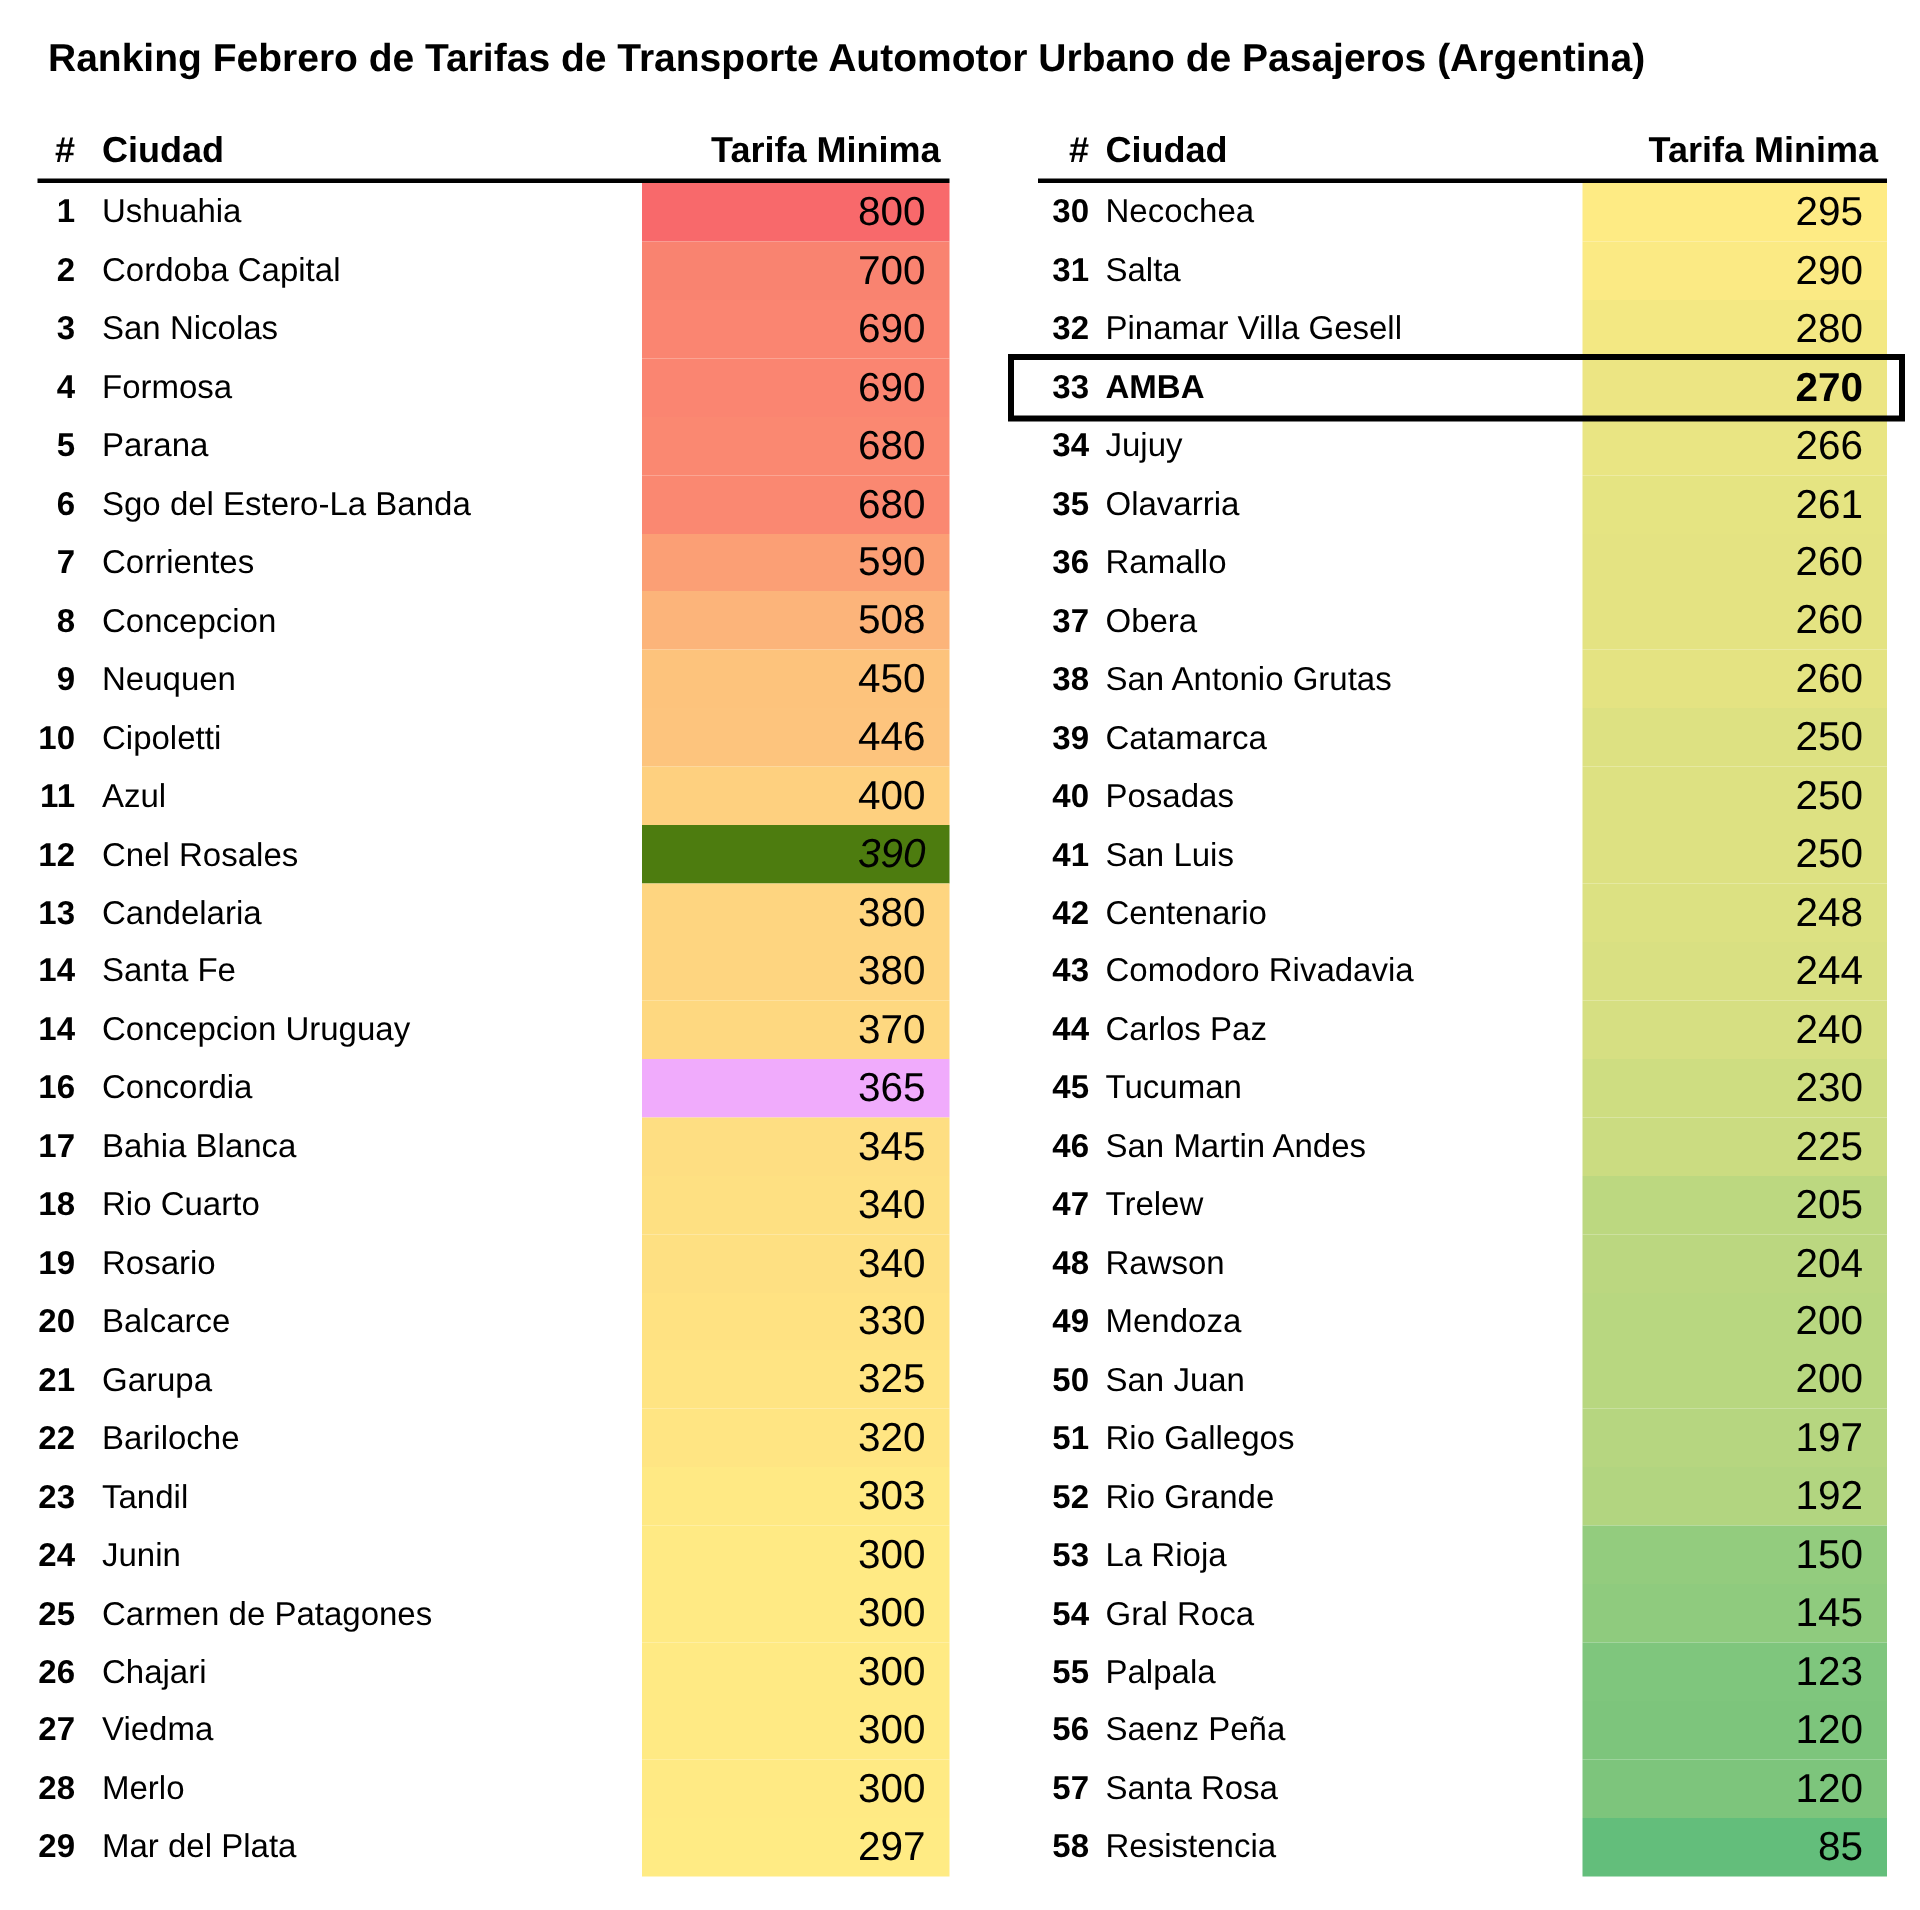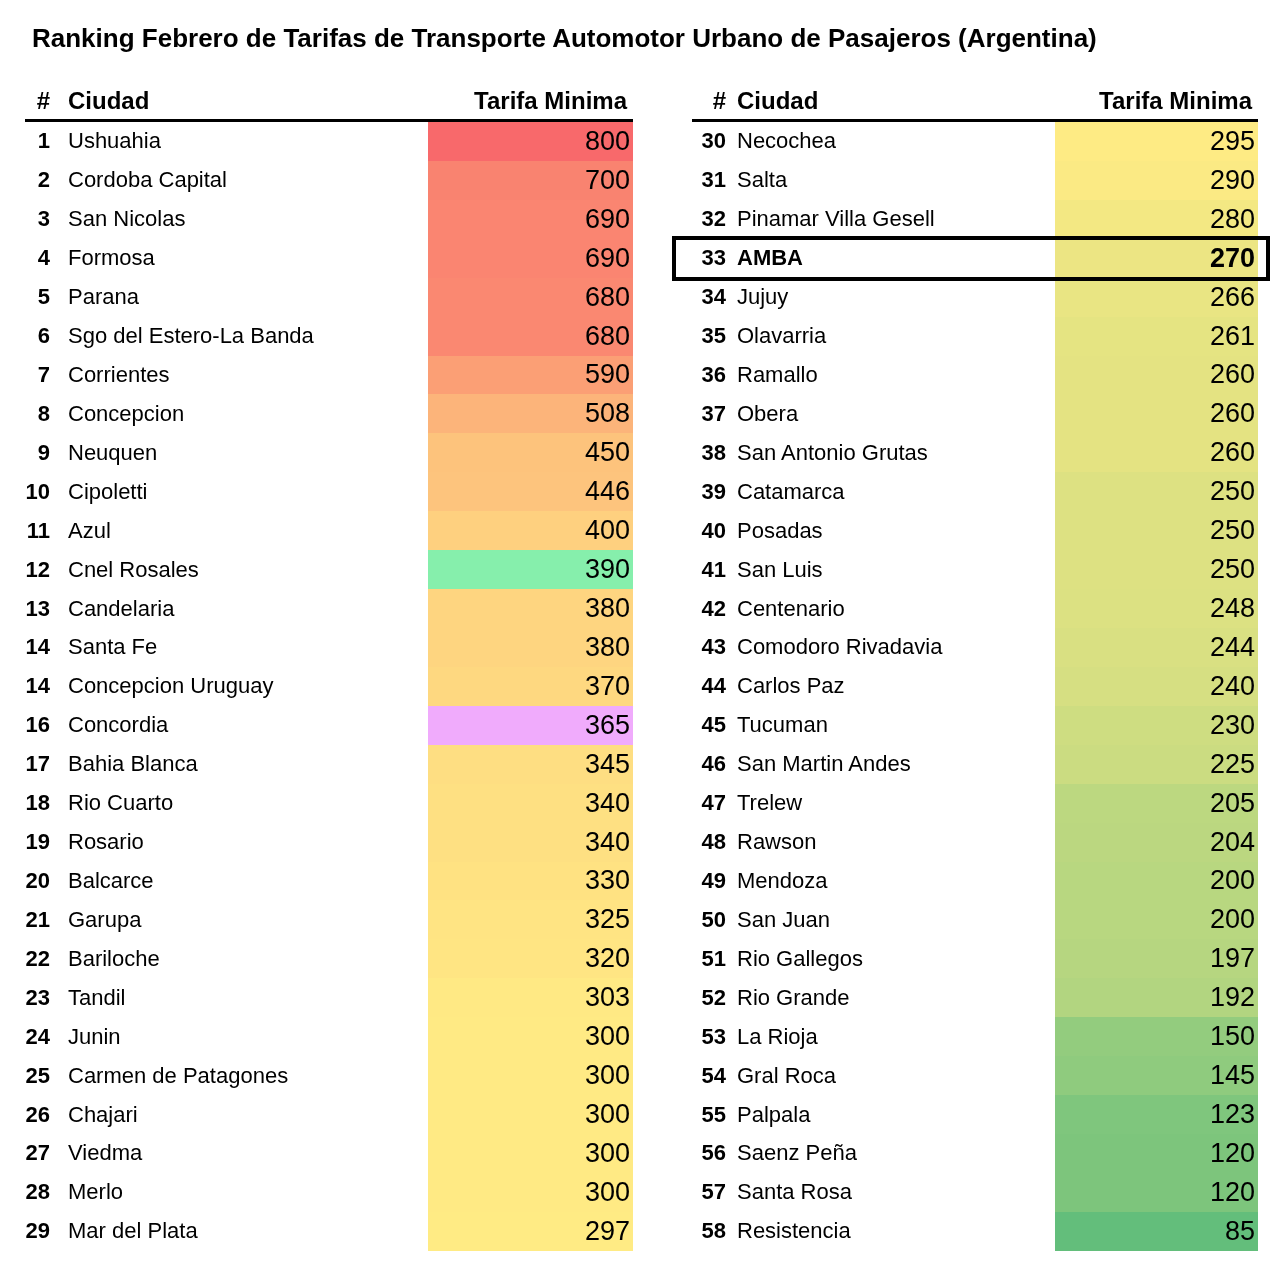--- a/index.html
+++ b/index.html
@@ -26,21 +26,21 @@
   .t1 .thead, .t1 .row { grid-template-columns:34px 11px 318px 203px; }
   .row {
     display:grid; align-items:center;
     height:38.93px; font-size:22px;
   }
   .rank   { text-align:right; font-weight:700; }
   .city   { white-space:nowrap; overflow:hidden; }
   .fare {
     height:100%; box-sizing:border-box;
     display:flex; align-items:center; justify-content:flex-end;
-    padding-right:3px; font-size:27px;
+    padding-right:16px; font-size:27px;
   }
   .thead .fare-h { text-align:right; padding-right:6px; }
   .row.highlight { position:relative; }
   .row.highlight .rank,
   .row.highlight .city,
   .row.highlight .fare { font-weight:700; }
   .row.highlight::after {
     content:""; position:absolute;
     left:-20px; right:-12px; top:-3px; bottom:-3px;
     border:4px solid #000; pointer-events:none;
@@ -133,21 +133,21 @@
     <span class="rank">11</span>
     <span></span>
     <span class="city">Azul</span>
     <span class="fare" style="background: rgb(254, 208, 127);">400</span>
   </div>
 
   <div class="row">
     <span class="rank">12</span>
     <span></span>
     <span class="city">Cnel Rosales</span>
-    <span class="fare" style="background: #86efac;">390</span>
+    <span class="fare" style="background: #4d7c0f; font-style: italic;">390</span>
   </div>
 
   <div class="row">
     <span class="rank">13</span>
     <span></span>
     <span class="city">Candelaria</span>
     <span class="fare" style="background: rgb(254, 213, 128);">380</span>
   </div>
 
   <div class="row">

